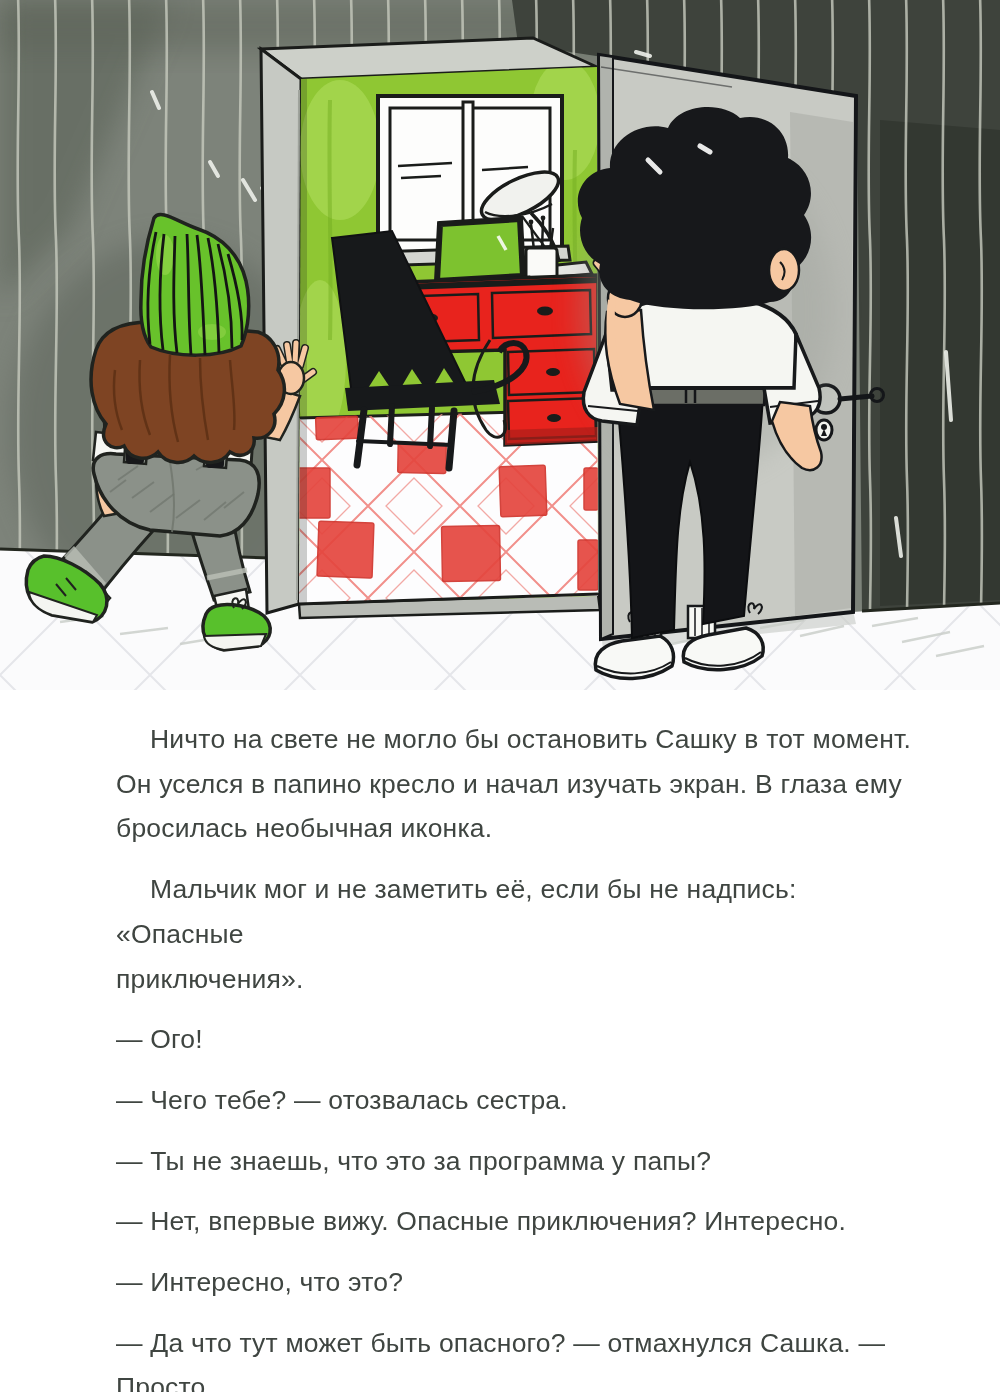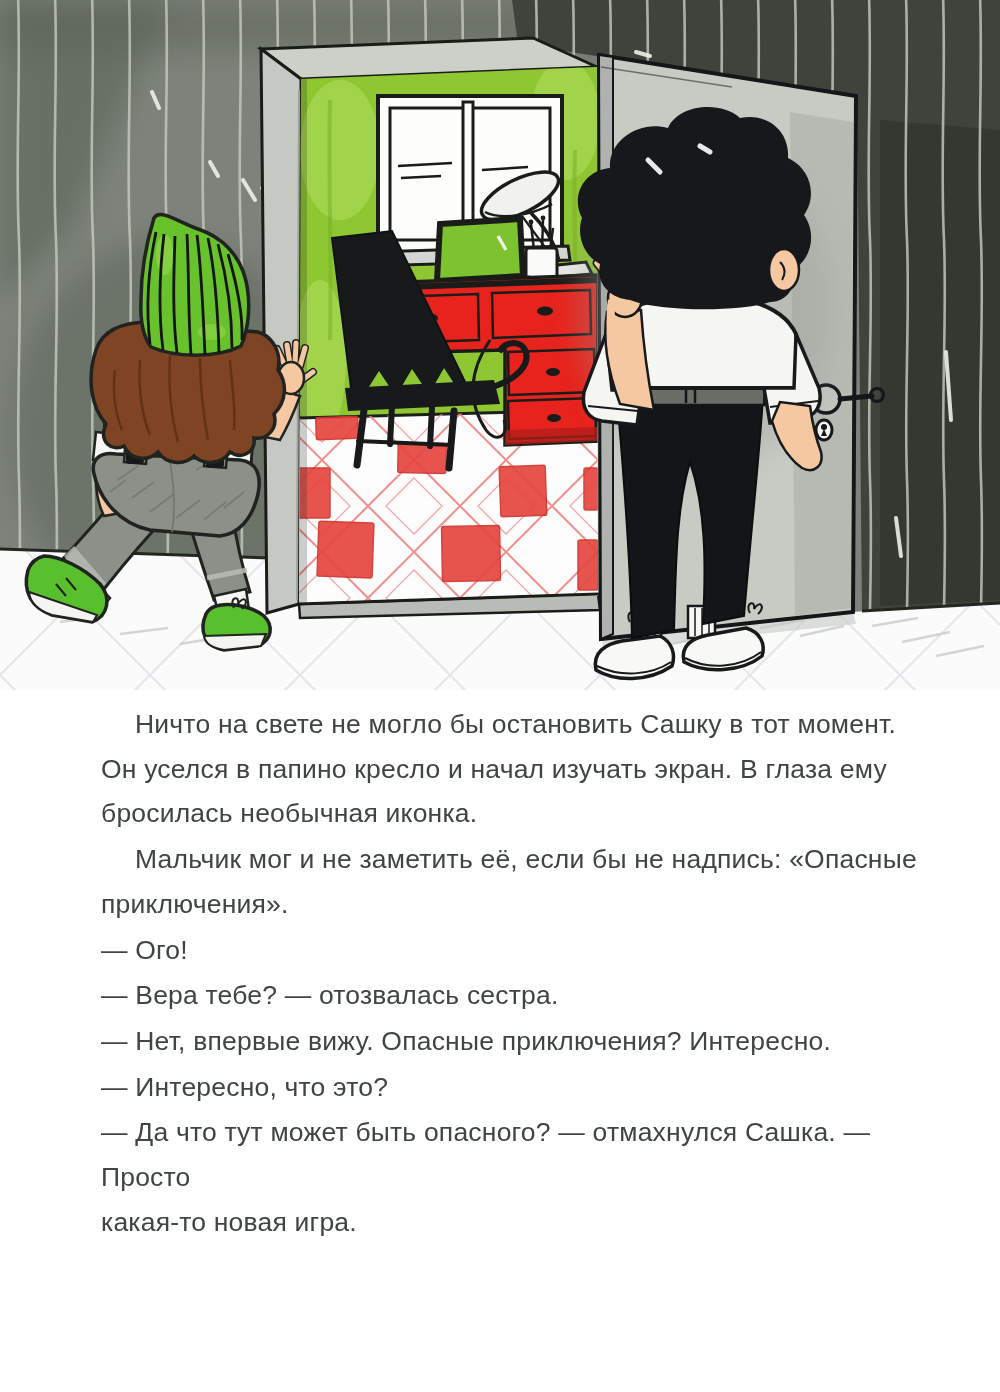--- a/index.html
+++ b/index.html
@@ -1,20 +1,20 @@
 <!DOCTYPE html>
 <html style="--ill-wall-gray: #7d837a; --ill-wall-stripe: #c4c8bc; --ill-wall-dark: #3e433c; --ill-door-gray: #c8cac4; --ill-frame-gray: #cdd0c9; --ill-room-green: #8fc733; --ill-laptop-green: #7dc22f; --ill-desk-red: #e8231d; --ill-floor-red: #e4453e; --ill-hat-green: #68c22b; --ill-shoe-green: #58c02c; --ill-hair-brown: #7e4423; --ill-overalls-gray: #8b9189; --ill-skin: #f6c8a2; --ill-ink: #1a1c1a; --ill-text: #3f4541;"><head>
 <meta charset="utf-8">
 <style>
   html,body{margin:0;padding:0;background:#ffffff;}
   .page{position:relative;width:1000px;height:1392px;background:#ffffff;overflow:hidden;
         font-family:"Liberation Sans",sans-serif;}
   .illustration{position:absolute;left:0;top:0;width:1000px;height:690px;display:block;}
   .story{position:absolute;left:100px;top:701px;width:842px;}
-  .story p{margin:1px;padding:0;font-size:26.5px;line-height:44.7px;color:#3f4541;
+  .story p{margin:16px;padding:0;font-size:26.5px;line-height:44.7px;color:#3f4541;
            letter-spacing:0.2px;font-weight:400;}
   .story p.indent{text-indent:34px;}
 </style>
 </head>
 <body>
 
 <div class="page">
 
   <svg class="illustration" viewBox="0 0 1000 690" role="img" aria-label="Two children at an open door: a girl in a green striped pointed hat runs toward the doorway while a boy with curly black hair stands looking into a green room with a window, desk lamp, laptop, red desk and red checkered floor.">
     <defs>
@@ -379,18 +379,19 @@
           <path d="M242,340 C243,316 238,288 228,254"></path>
         </g>
       </g>
     </g>
   </svg>
 
   <div class="story">
       <p class="para indent">Ничто на свете не могло бы остановить Сашку в тот момент.<br>Он уселся в папино кресло и начал изучать экран. В глаза ему<br>бросилась необычная иконка.</p>
       <p class="para indent">Мальчик мог и не заметить её, если бы не надпись: «Опасные<br>приключения».</p>
       <p class="para">— Ого!</p>
-      <p class="para">— Вера тебе? — отозвалась сестра.</p>
+      <p class="para">— Чего тебе? — отозвалась сестра.</p>
+      <p class="para">— Ты не знаешь, что это за программа у папы?</p>
       <p class="para">— Нет, впервые вижу. Опасные приключения? Интересно.</p>
       <p class="para">— Интересно, что это?</p>
       <p class="para">— Да что тут может быть опасного? — отмахнулся Сашка. — Просто<br>какая-то новая игра.</p>
     </div>
 </div>
 
 </body></html>

